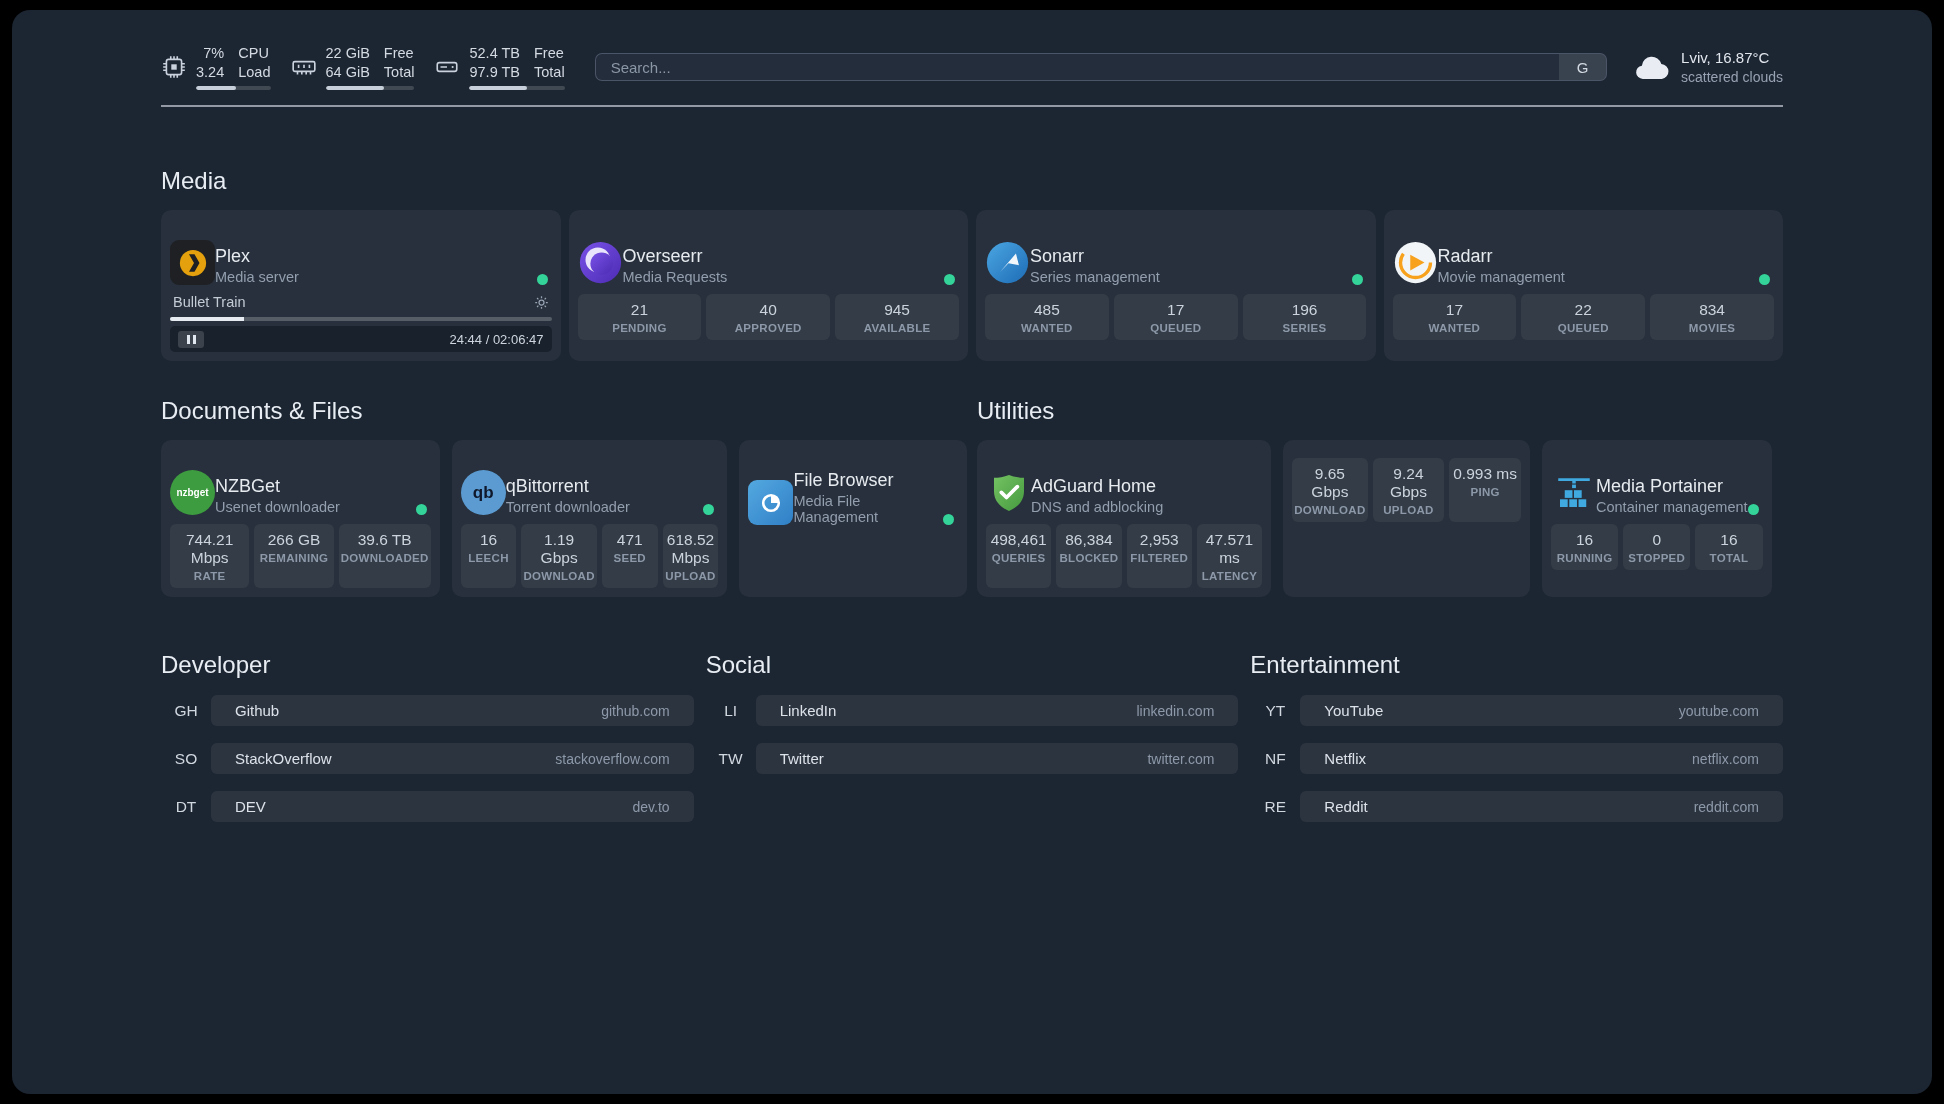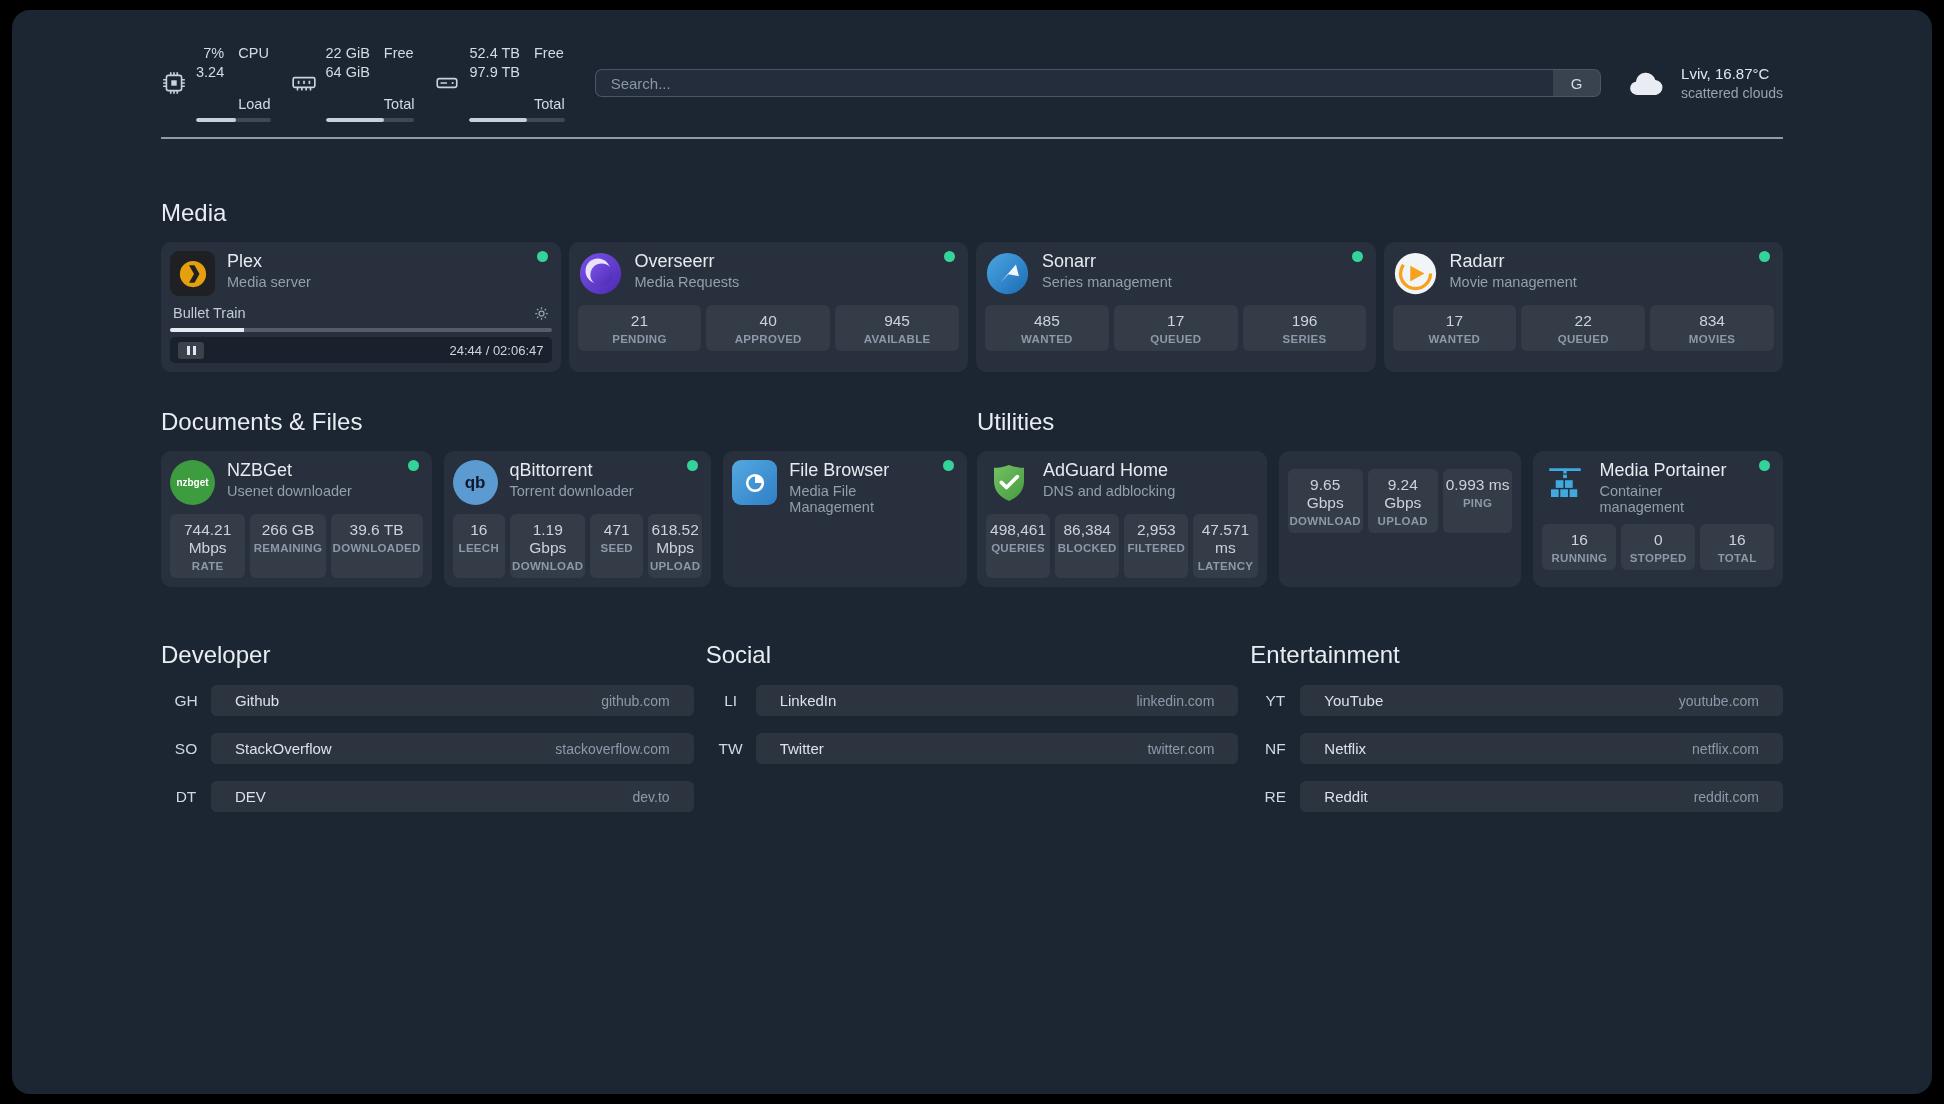--- a/index.html
+++ b/index.html
@@ -9,43 +9,43 @@
   .content { width: 1622px; margin: 0 auto; }
 
   
   .topbar { display: flex; align-items: center; padding-top: 34px; }
   .resources { display: flex; gap: 20px; }
   .resource { display: flex; align-items: center; gap: 9px; }
   .res-icon { flex: 0 0 auto; display: flex; }
   .res-body { display: flex; flex-direction: column; }
   .res-cols { display: flex; gap: 14px; font-size: 14.5px; line-height: 1.32; }
   .res-vals { display: flex; flex-direction: column; align-items: flex-end; color: #d4dae2; }
-  .res-labels { display: flex; flex-direction: column; align-items: flex-start; color: #d4dae2; gap: 32px; }
+  .res-labels { display: flex; flex-direction: column; align-items: flex-start; color: #d4dae2; }
   .res-bar { margin-top: 4px; height: 4px; border-radius: 2px; background: rgba(255,255,255,0.16); overflow: hidden; }
   .res-fill { height: 100%; background: #c7d0da; border-radius: 2px; }
 
   .searchwrap { flex: 1; display: flex; height: 28px; margin: 0 26px 0 30px; }
   .searchwrap input { flex: 1; background: #232d3b; border: 1px solid #4a5567; border-right: none; border-radius: 7px 0 0 7px; padding: 0 15px; color: #cbd3dd; font-size: 15px; outline: none; }
   .searchwrap input::placeholder { color: #8b96a6; }
   .search-btn { width: 48px; background: #39424f; border: 1px solid #4a5567; border-left: none; border-radius: 0 7px 7px 0; color: #d2d9e1; font-size: 15px; display: flex; align-items: center; justify-content: center; cursor: pointer; }
 
-  .weather { display: flex; align-items: center; gap: 16px; }
+  .weather { display: flex; align-items: center; gap: 10px; }
   .weather-texts { display: flex; flex-direction: column; line-height: 1.35; }
   .weather-loc { font-size: 15px; color: #e2e7ee; }
   .weather-cond { font-size: 14px; color: #97a2b2; }
 
   .topline { margin-top: 15px; border-bottom: 2px solid rgba(226,233,241,0.6); }
 
   
   .section-title { font-size: 24px; font-weight: 500; color: #e8edf3; }
   .media-section { margin-top: 60px; }
   .media-grid { display: grid; grid-template-columns: repeat(4, 1fr); gap: 8px; margin-top: 15px; }
 
   .card { background: rgba(255,255,255,0.05); border-radius: 10px; padding: 9px; }
-  .card-header { display: flex; align-items: flex-start; gap: 12px; cursor: pointer; }
+  .card-header { display: flex; align-items: flex-end; cursor: pointer; margin-top: 21px; }
   .svc-icon { width: 45px; height: 45px; border-radius: 9px; flex: 0 0 auto; display: flex; align-items: center; justify-content: center; overflow: hidden; }
   .svc-meta { display: flex; flex-direction: column; }
   .svc-name { font-size: 18px; color: #e7ebf0; }
   .svc-sub { font-size: 14.5px; color: #939eae; margin-top: 2px; }
   .status-dot { width: 11px; height: 11px; border-radius: 50%; margin-left: auto; margin-right: 4px; flex: 0 0 auto; }
 
   .stats { display: flex; gap: 5px; margin-top: 9px; }
   .stat { flex: 1; background: rgba(255,255,255,0.06); border-radius: 6px; text-align: center; padding: 7px 2px 6px; }
   .stat-value { font-size: 15.5px; color: #ccd3dc; }
   .stat-label { font-size: 11.5px; font-weight: bold; color: #8d99a9; margin-top: 3px; letter-spacing: 0.3px; }

